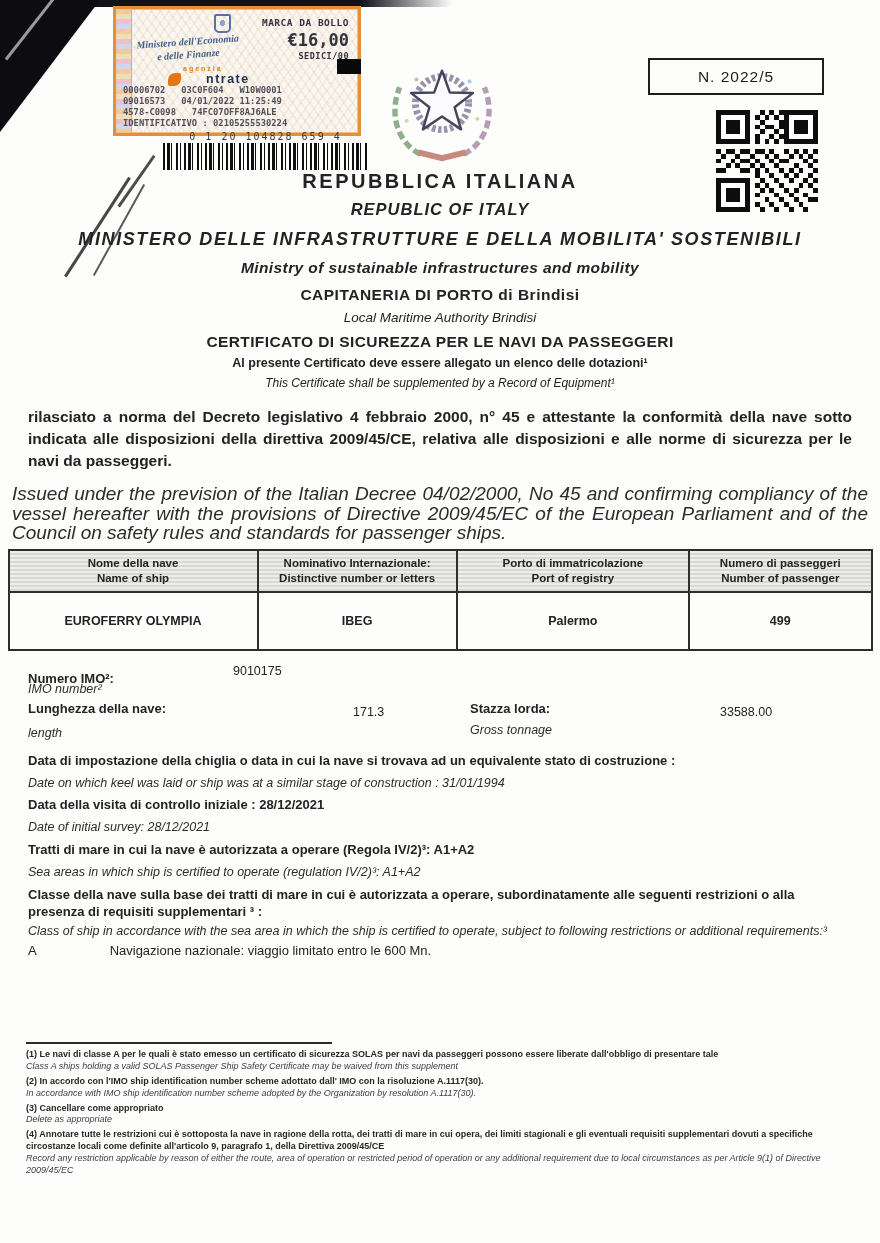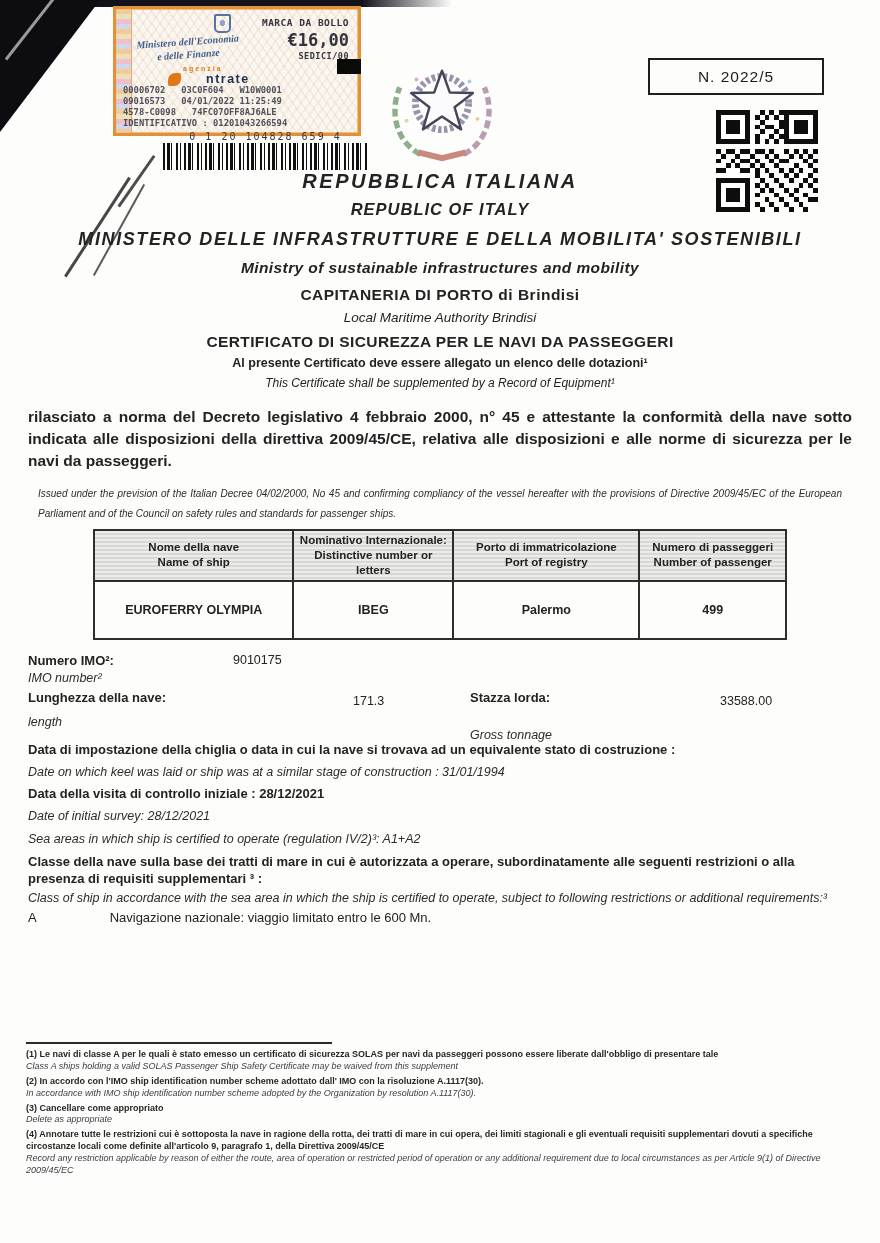--- a/index.html
+++ b/index.html
@@ -55,36 +55,36 @@
        transparent 15px 17px,#101010 17px 18px,transparent 18px 21px);}
 
   
   .emblem{position:absolute;left:383px;top:52px;width:118px;height:118px;}
   .nbox{position:absolute;left:648px;top:58px;width:172px;height:33px;border:2.5px solid #1e1e1e;
         display:flex;align-items:center;justify-content:center;font-size:15.5px;letter-spacing:1px;color:#1c1c1c;}
   .qr{position:absolute;left:716px;top:110px;width:102px;height:102px;}
 
   
   .flow{position:relative;padding-top:170px;text-align:center;}
-  .rep-it{font-style:italic;font-weight:700;font-size:20px;letter-spacing:2.5px;line-height:22px;margin-bottom:8px;}
+  .rep-it{font-weight:700;font-size:20px;letter-spacing:2.5px;line-height:22px;margin-bottom:8px;}
   .rep-en{font-style:italic;font-weight:700;font-size:16.5px;letter-spacing:1px;line-height:19px;margin-bottom:10px;}
   .min-it{font-style:italic;font-weight:700;font-size:18px;letter-spacing:1.6px;line-height:21px;margin-bottom:9px;}
   .min-en{font-style:italic;font-weight:700;font-size:15.5px;letter-spacing:.4px;line-height:18px;margin-bottom:9px;}
   .cap-it{font-weight:700;font-size:15.5px;letter-spacing:.5px;line-height:18px;margin-bottom:6px;}
   .cap-en{font-style:italic;font-size:13.5px;line-height:16px;margin-bottom:7px;}
   .cert-it{font-weight:700;font-size:15.5px;letter-spacing:.4px;line-height:18px;margin-bottom:5px;}
   .cert-en{font-style:italic;font-size:13px;letter-spacing:.6px;line-height:15px;margin-bottom:10px;}
   .supp-it{font-weight:700;font-size:12.5px;line-height:15px;margin-bottom:5px;}
   .supp-en{font-style:italic;font-size:12px;line-height:14px;}
 
   .intro-it{font-weight:700;font-size:15.5px;text-align:justify;margin:16px 28px 0;line-height:22px;}
-  .intro-en{font-style:italic;font-size:10px;text-align:justify;margin:12px 38px 0;line-height:19.5px;color:#2c2c2c;}
-
-  
-  table.ship{border-collapse:collapse;margin:6px auto 0;width:694px;table-layout:fixed;}
+  .intro-en{font-style:italic;font-size:19px;text-align:justify;margin:12px 12px 0;line-height:19.5px;color:#2c2c2c;}
+
+  
+  table.ship{border-collapse:collapse;margin:6px auto 0;width:865px;table-layout:fixed;}
   table.ship th,table.ship td{border:2px solid #2e2e2e;}
   table.ship th{height:36px;padding:2px 3px;font-size:11.5px;font-weight:700;line-height:1.3;
         background:repeating-linear-gradient(180deg,#ececea 0 2px,#d8d8d5 2px 4px);}
   table.ship td{height:54px;text-align:center;font-weight:700;font-size:12.5px;}
   .cw1{width:29%;}.cw2{width:23%;margin-left:28px;}.cw3{width:27%;}.cw4{width:21%;}
 
   
   .frow{position:relative;margin:0 28px;}
   .frow-imo{height:42px;margin-top:8px;}
   .frow-len{height:46px;}
@@ -133,21 +133,21 @@
       <span class="agency-top">agenzia</span>
       <span class="agency-row">
         <span class="agency-flame"></span>
         <span class="agency-main">ntrate</span>
       </span>
     </div>
     <div class="stamp-codes">
       <div>00006702   03C0F604   W10W0001</div>
       <div>09016573   04/01/2022 11:25:49</div>
       <div>4578-C0098   74FC07OFF8AJ6ALE</div>
-      <div>IDENTIFICATIVO : 01201043266594</div>
+      <div>IDENTIFICATIVO : 02105255530224</div>
     </div>
     <div class="stamp-blackmark"></div>
   </div>
 
   <div class="barcode-block">
     <div class="barcode-digits">0 1 20 104828 659 4</div>
     <div class="barcode-bars"></div>
   </div>
 
   <div class="emblem">
@@ -220,38 +220,39 @@
         <tr>
           <td>EUROFERRY OLYMPIA</td>
           <td>IBEG</td>
           <td>Palermo</td>
           <td>499</td>
         </tr>
       </tbody>
     </table>
 
     <div class="frow frow-imo">
-      <span class="flabel" style="left:0;top:5px;">Numero IMO²:</span>
+      <span class="flabel" style="left:0;top:12px;">Numero IMO²:</span>
       <span class="fvalue" style="left:205px;top:5px;text-align:center;">9010175</span>
       <span class="fen" style="left:0;top:23px;">IMO number²</span>
     </div>
 
     <div class="frow frow-len">
       <span class="flabel" style="left:0;top:0;">Lunghezza della nave:</span>
       <span class="fvalue" style="left:325px;top:4px;">171.3</span>
       <span class="flabel" style="left:442px;top:0;">Stazza lorda:</span>
       <span class="fvalue" style="left:692px;top:4px;">33588.00</span>
       <span class="fen" style="left:0;top:25px;">length</span>
-      <span class="fen" style="left:442px;top:22px;margin-top:16px;">Gross tonnage</span>
+      <span class="fen" style="left:442px;top:22px;">Gross tonnage</span>
     </div>
 
     <div class="p-it">Data di impostazione della chiglia o data in cui la nave si trovava ad un equivalente stato di costruzione :</div>
     <div class="p-en">Date on which keel was laid or ship was at a similar stage of construction : 31/01/1994</div>
     <div class="p-it">Data della visita di controllo iniziale : 28/12/2021</div>
     <div class="p-en">Date of initial survey: 28/12/2021</div>
+    <div class="p-it">Tratti di mare in cui la nave è autorizzata a operare (Regola IV/2)³: A1+A2</div>
     <div class="p-en">Sea areas in which ship is certified to operate (regulation IV/2)³: A1+A2</div>
     <div class="p-it2">Classe della nave sulla base dei tratti di mare in cui è autorizzata a operare, subordinatamente alle seguenti restrizioni o alla presenza di requisiti supplementari ³ :</div>
     <div class="p-en2">Class of ship in accordance with the sea area in which the ship is certified to operate, subject to following restrictions or additional requirements:³</div>
     <div class="class-line">
       <span class="class-letter">A</span>
       <span>Navigazione nazionale: viaggio limitato entro le 600 Mn.</span>
     </div>
   </div>
 
   <div class="footnotes">

